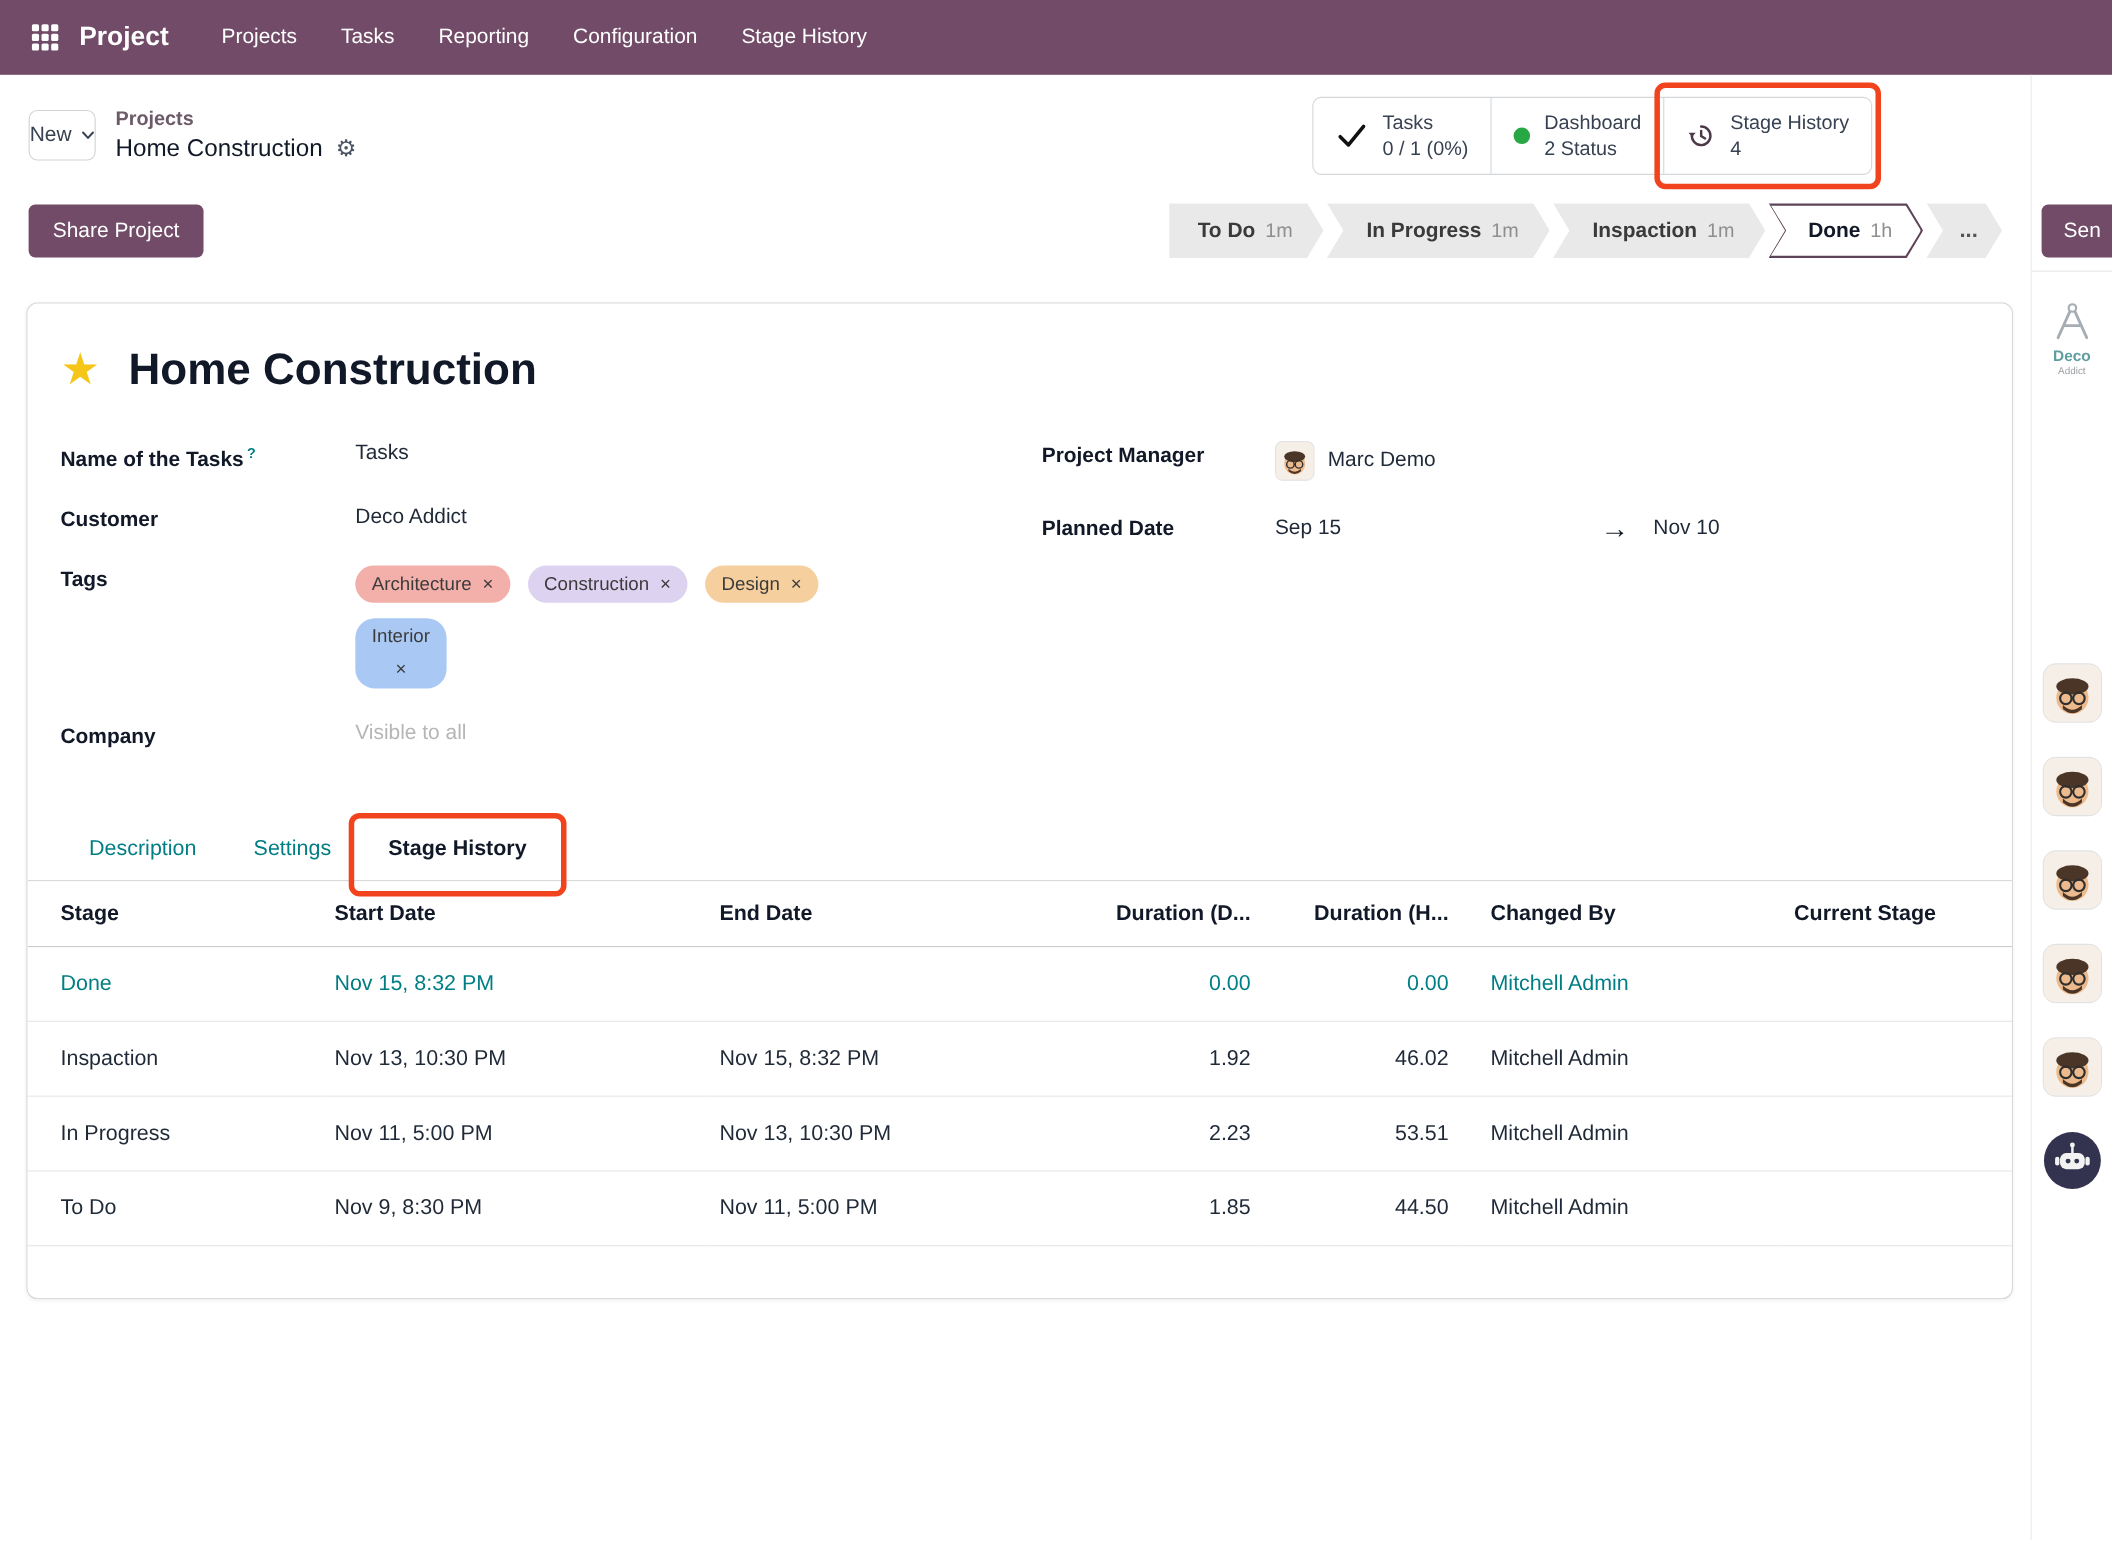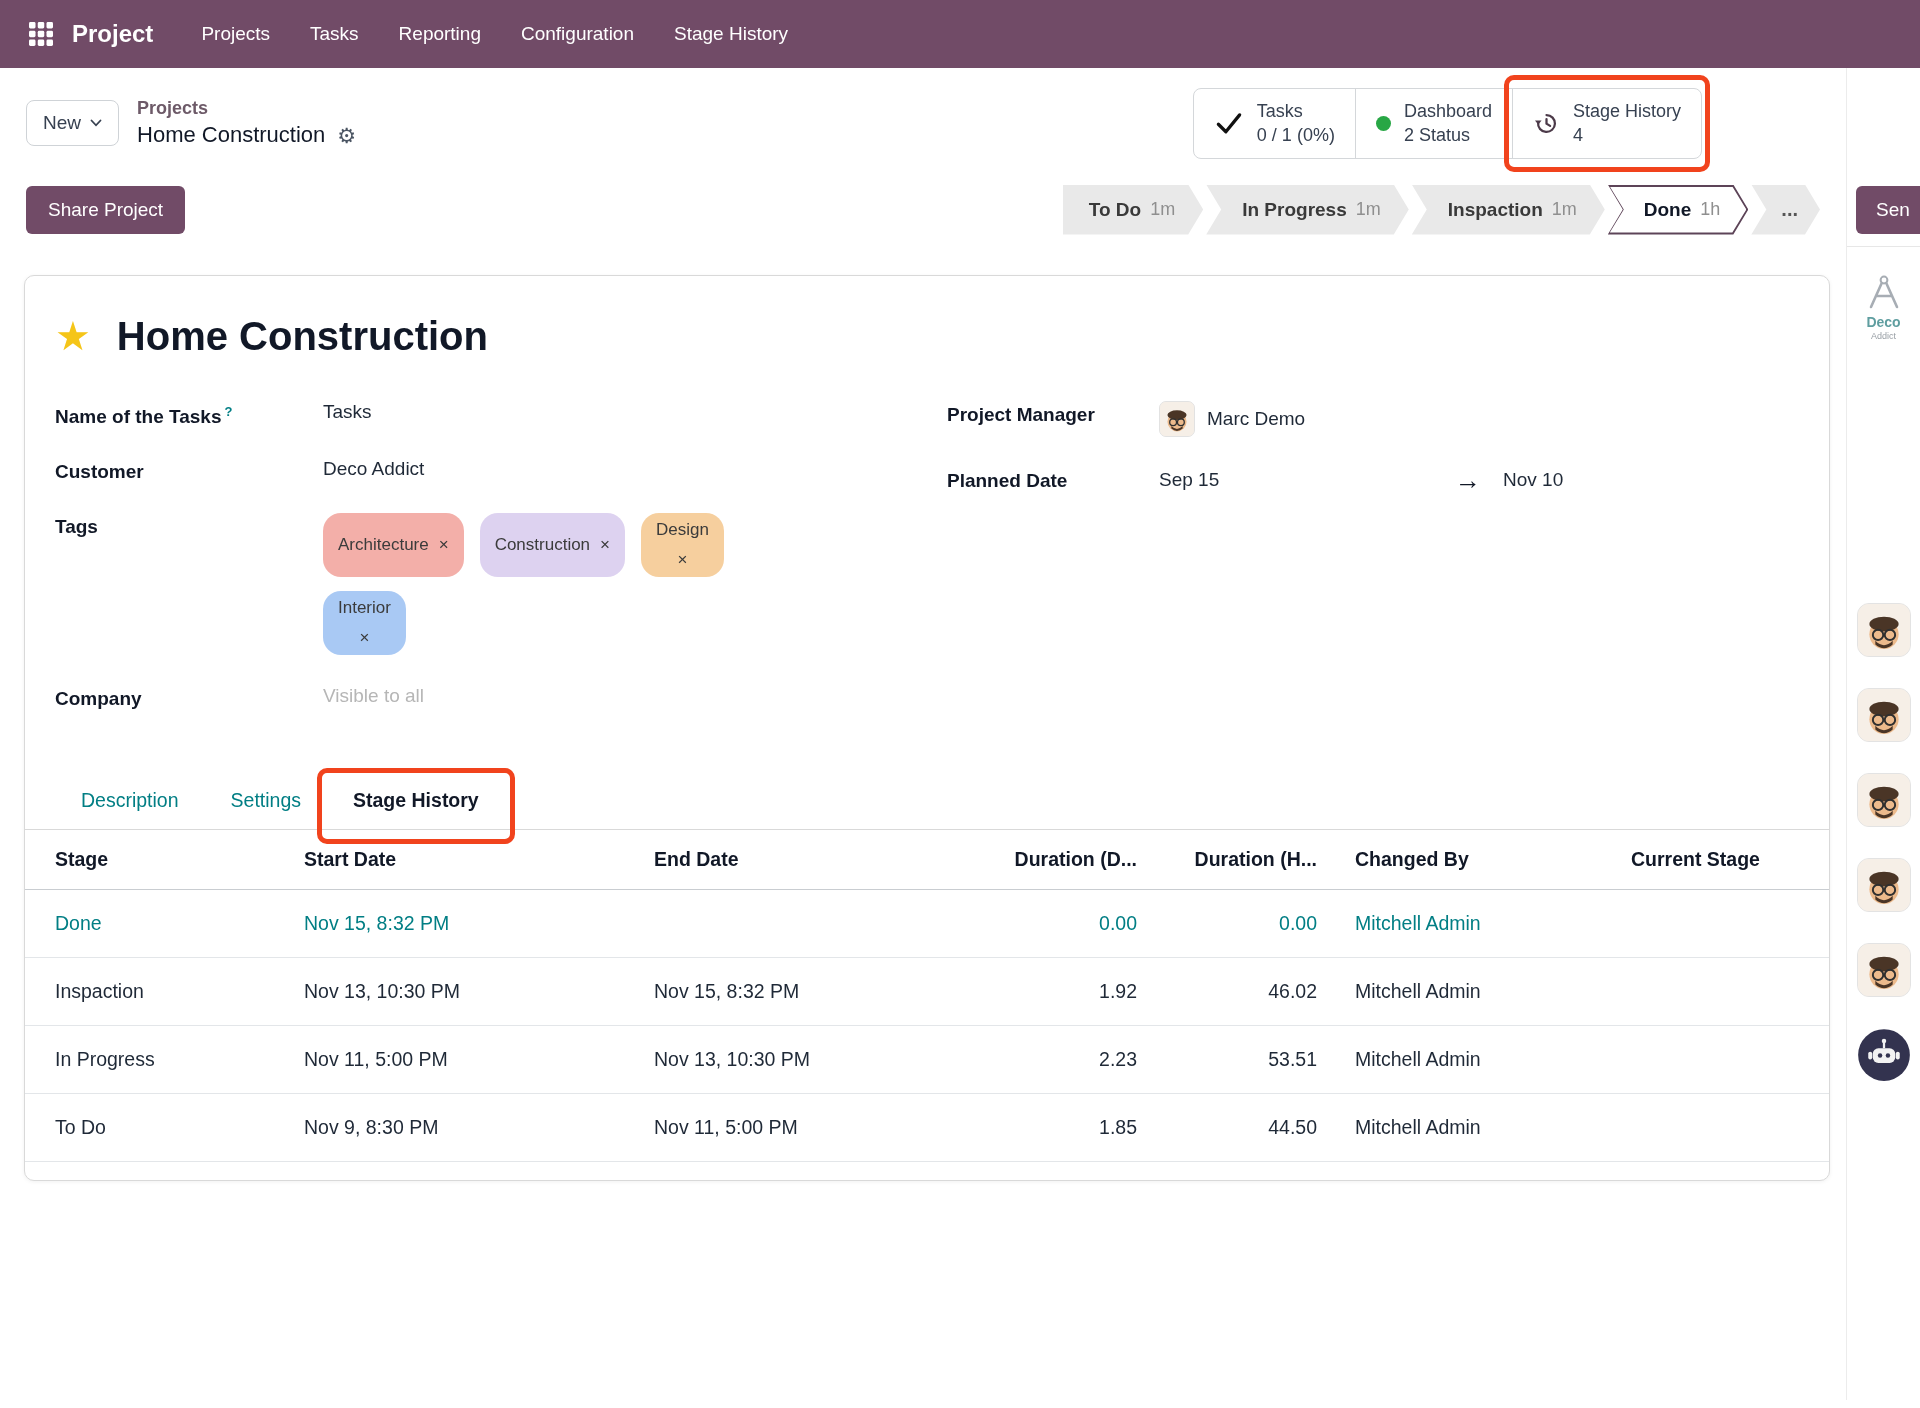--- a/index.html
+++ b/index.html
@@ -16,21 +16,21 @@
   .nav-item { color:#fff; font-size:19px; margin-right:40px; cursor:pointer; white-space:nowrap; }
 
   
   .page { display:flex; height:1332px; }
   .main { width:1846px; flex:0 0 auto; }
   .rail { flex:1; position:relative; border-left:1px solid #ececec; }
 
   
   .control-panel { display:flex; justify-content:space-between; align-items:center; padding:20px 26px 16px; }
   .cp-left { display:flex; gap:18px; align-items:center; }
-  .btn-new { background:#fff; border:1px solid #cfd3d7; border-radius:8px; padding:11px 16px;
+  .btn-new { background:#fff; border:1px solid #cfd3d7; border-radius:8px; padding:11px 0;
              font-size:19px; color:#374151; display:flex; align-items:center; gap:9px;
              font-family:inherit; cursor:pointer; font-weight:500; }
   .crumbs { display:flex; flex-direction:column; gap:3px; }
   .crumb-parent { color:#6d5a68; font-size:18px; font-weight:600; cursor:pointer; }
   .crumb-current-row { display:flex; align-items:center; gap:12px; font-size:22px; color:#111827; font-weight:500; }
   .gear-glyph { color:#4b5563; font-size:21px; cursor:pointer; line-height:1; }
 
   .smart-buttons { display:flex; border:1px solid #d4d7da; border-radius:8px; margin-right:118px; background:#fff; }
   .smart-btn { display:flex; align-items:center; gap:13px; padding:10px 20px; position:relative; cursor:pointer; }
   .smart-btn + .smart-btn { border-left:1px solid #d4d7da; }
@@ -269,21 +269,21 @@
             <span class="flabel">Tags</span>
             <span class="tags-wrap">
               <span class="tag" style="background-color: rgb(243, 175, 169);">
                 <span>Architecture</span>
                   <span class="tag-x">×</span>
               </span>
               <span class="tag" style="background-color: rgb(221, 210, 240);">
                 <span>Construction</span>
                   <span class="tag-x">×</span>
               </span>
-              <span class="tag" style="background-color: rgb(246, 207, 158); flex-direction: column;">
+              <span class="tag" style="background-color: rgb(246, 207, 158);">
                 <span>Design</span>
                   <span class="tag-x">×</span>
               </span>
               <span class="tag" style="background-color: rgb(169, 201, 244); flex-direction: column;">
                 <span>Interior</span>
                   <span class="tag-x">×</span>
               </span>
             </span>
           </div>
           <div class="field-row">

